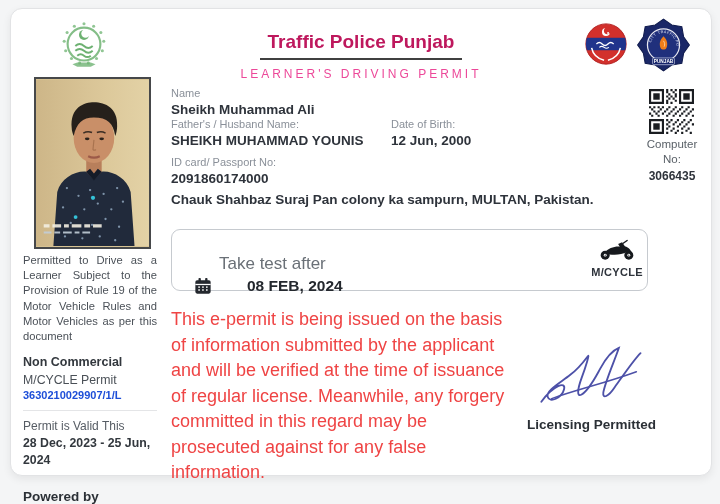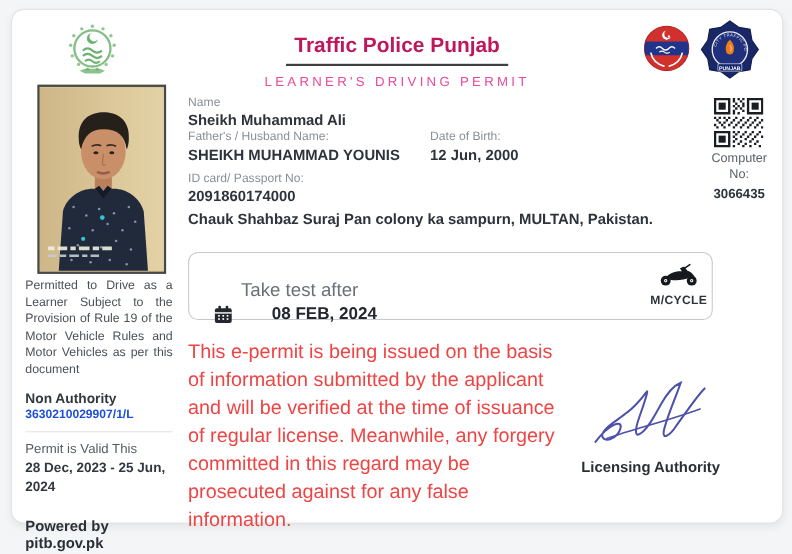--- a/index.html
+++ b/index.html
@@ -267,25 +267,26 @@
   </div>
 
   <div class="disclaimer">This e-permit is being issued on the basis of information submitted by the applicant and will be verified at the time of issuance of regular license. Meanwhile, any forgery committed in this regard may be prosecuted against for any false information.</div>
 
   <svg class="signature" viewBox="0 0 120 70">
     <g fill="none" stroke="#4d51a8" stroke-width="1.8" stroke-linecap="round">
       <path d="M10 56 C22 40 34 36 32 44 C30 52 18 58 16 51 C15 45 28 38 38 30 C46 24 52 16 55 12 C57 9 53 22 49 33 C45 44 44 52 49 49 C56 45 62 33 67 24 C73 13 80 6 85 4 C81 16 72 36 70 47 C69 54 75 51 81 42 C89 31 99 16 106 9"></path>
       <path d="M20 53 C45 44 72 38 102 27" stroke-width="1.4"></path>
     </g>
   </svg>
-  <div class="authority">Licensing Authority</div>
+  <div class="authority">Licensing Permitted</div>
 
   <div class="sidebar">
     <div class="permission">Permitted to Drive as a Learner Subject to the Provision of Rule 19 of the Motor Vehicle Rules and Motor Vehicles as per this document</div>
-    <div class="category">Non Authority</div>
+    <div class="category">Non Commercial</div>
+    <div class="permit-type">M/CYCLE Permit</div>
     <div class="permit-no">3630210029907/1/L</div>
     <hr class="side-divider">
     <div class="valid-label">Permit is Valid This</div>
     <div class="valid-range">28 Dec, 2023 - 25 Jun, 2024</div>
     <div class="powered">Powered by pitb.gov.pk</div>
   </div>
 
 </div>
 
 </body></html>

